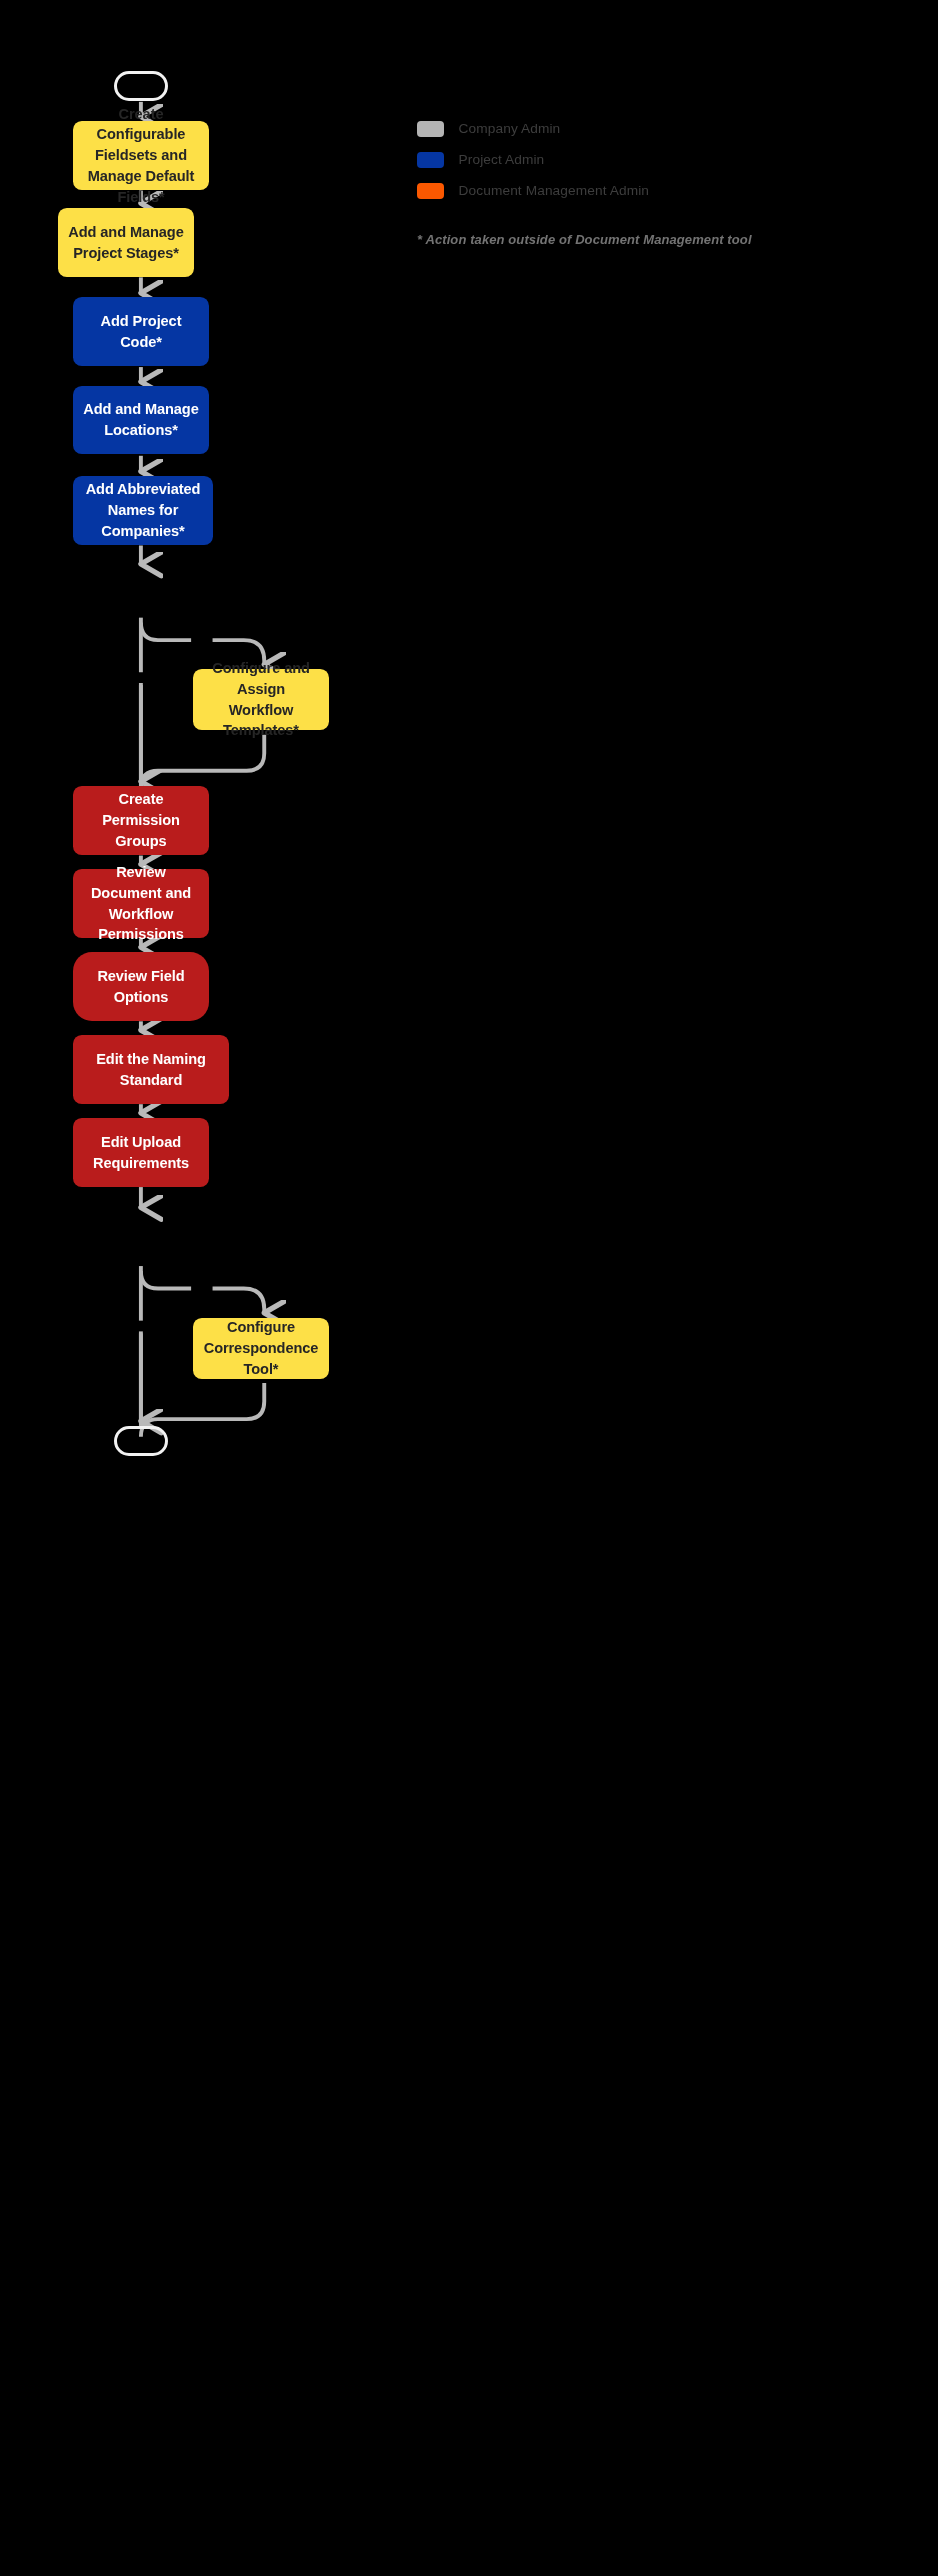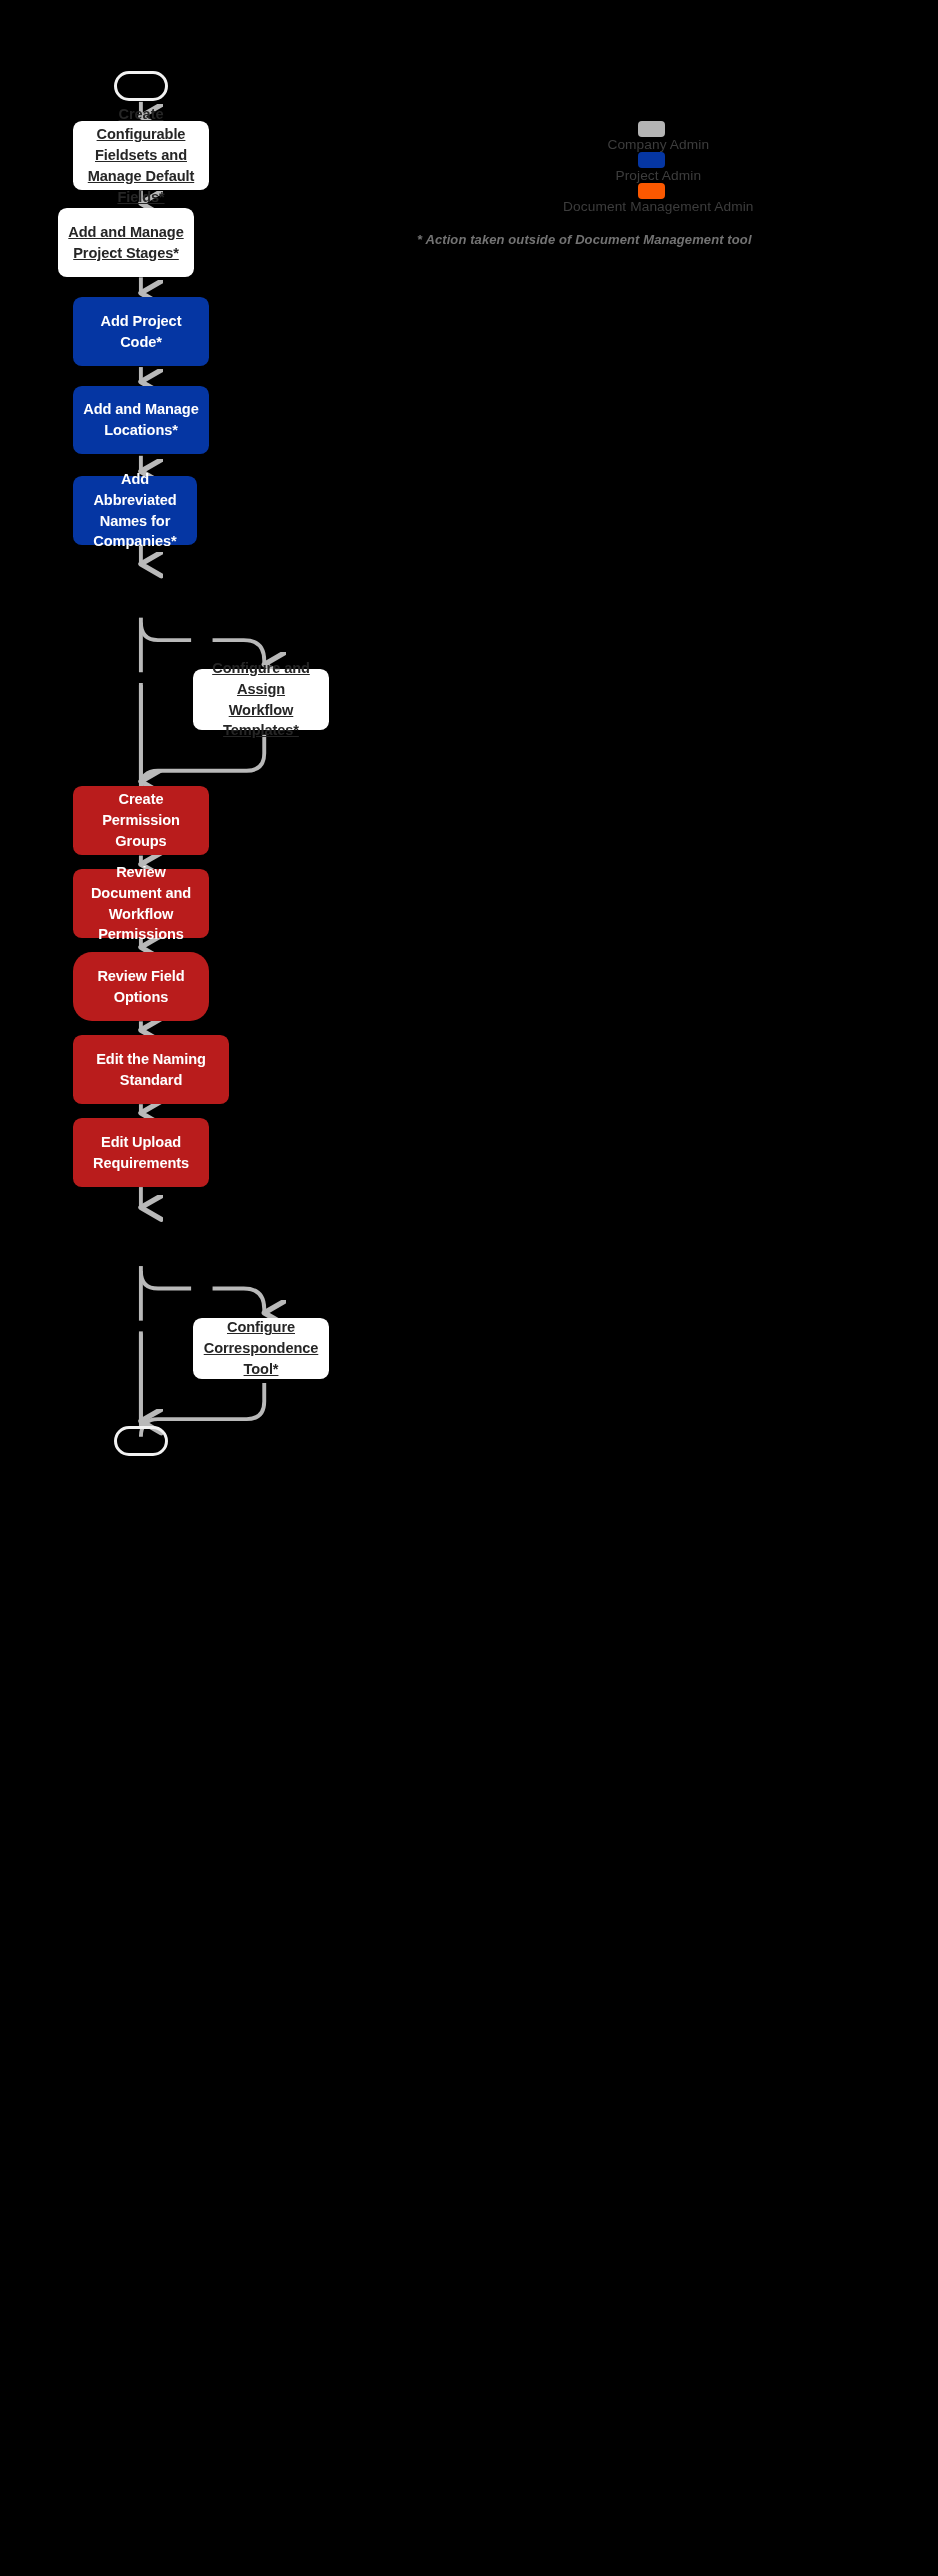--- a/index.html
+++ b/index.html
@@ -40,23 +40,22 @@
     justify-content: center;
     text-align: center;
     border-radius: 8.8px;
     font-weight: bold;
     font-size: 14.6px;
     line-height: 1.42;
     letter-spacing: -0.1px;
     padding: 3.9px 9.8px;
   }
   .node-gray {
-    background: #ffffff;
+    background: #fde047;
     color: #262626;
-    text-decoration: underline;
   }
   .node-blue {
     background: #0536a3;
     color: #ffffff;
   }
   .node-orange {
     background: #b91c1c;
     color: #ffffff;
   }
   .terminator {
@@ -68,24 +67,23 @@
   }
   
   #legend {
     position: absolute;
     left: 417px;
     top: 121px;
     width: 468px;
   }
   .legend-row {
     display: flex;
-    align-items: center;
+    align-items: flex-start;
     height: 18.5px;
     margin-bottom: 12.7px;
-    flex-direction: column;
   }
   .legend-swatch {
     width: 27px;
     height: 15.6px;
     border-radius: 3.9px;
     flex: 0 0 auto;
   }
   .legend-label {
     margin-left: 14.6px;
     color: #3d3d3d;
@@ -178,21 +176,21 @@
   </div>
 
   <div class="node node-blue" style="left:73px; top:297px; width:136px; height:69px;">
     <span>Add Project Code*</span>
   </div>
 
   <div class="node node-blue" style="left:73px; top:386px; width:136px; height:68px;">
     <span>Add and Manage Locations*</span>
   </div>
 
-  <div class="node node-blue" style="left:73px; top:476px; width:124px; height:69px;">
+  <div class="node node-blue" style="left:73px; top:476px; width:140px; height:69px;">
     <span>Add Abbreviated Names for Companies*</span>
   </div>
 
   <div class="node node-gray" style="left:193px; top:669px; width:136px; height:61px;">
     <span>Configure and Assign Workflow Templates*</span>
   </div>
 
   <div class="node node-orange" style="left:73px; top:786px; width:136px; height:69px;">
     <span>Create Permission Groups</span>
   </div>

